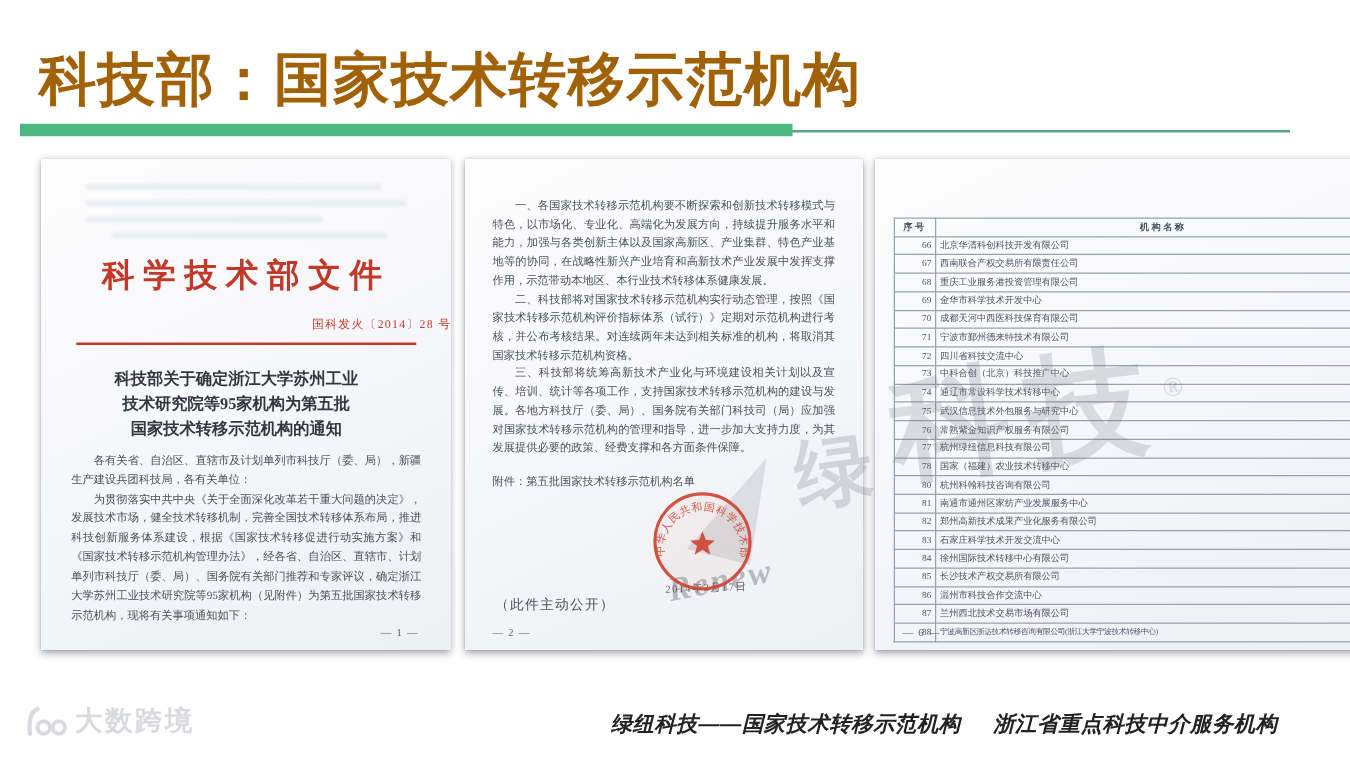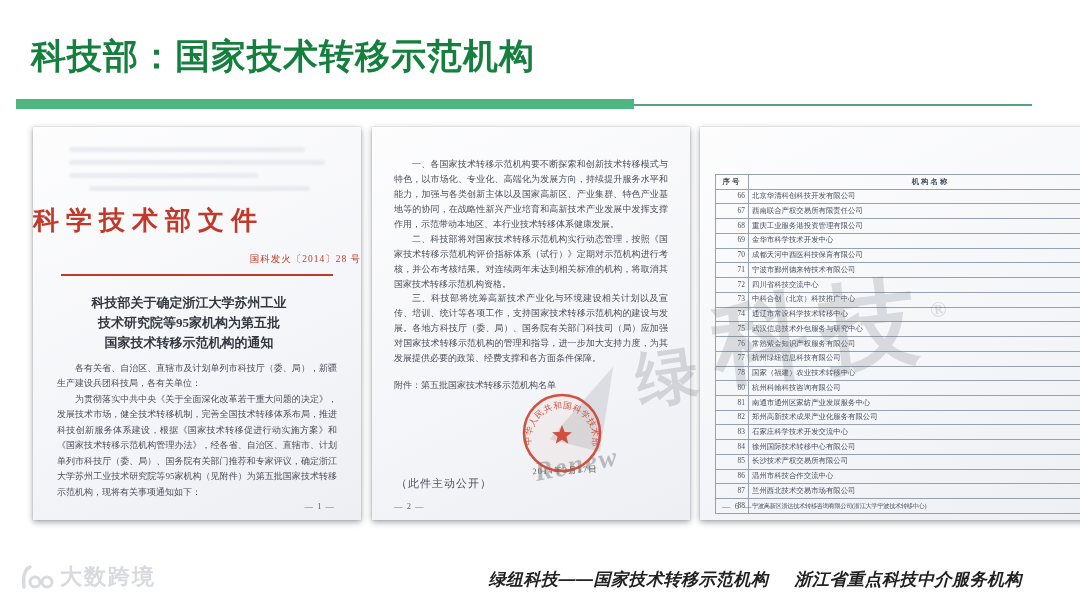--- a/index.html
+++ b/index.html
@@ -1,38 +1,38 @@
 <!DOCTYPE html>
 <html><head>
 <meta charset="utf-8">
 <style>
   html,body{margin:0;padding:0;background:#ffffff;}
   .slide{position:relative;width:1080px;height:608px;background:#ffffff;overflow:hidden;
          font-family:"Liberation Sans","DejaVu Sans",sans-serif;}
 
   
-  .slide-title{position:absolute;left:31px;top:33px;font-size:35px;font-weight:bold;
-               color:#15803d;letter-spacing:1px;text-align:right;}
+  .slide-title{position:absolute;left:31px;top:33px;font-size:46px;font-weight:bold;
+               color:#a16207;letter-spacing:1px;text-align:right;}
   .rule-thin{position:absolute;left:16px;top:104px;width:1016px;height:2px;background:#58a384;}
   .rule-thick{position:absolute;left:16px;top:99px;width:618px;height:10px;background:#4db681;}
 
   
   .page{position:absolute;top:127px;height:393px;
         background:linear-gradient(155deg,#fdfdfe 0%,#f5f6f9 55%,#edeff3 100%);
         box-shadow:0 2px 6px rgba(45,48,60,.45),0 0 1px rgba(0,0,0,.25);
         font-family:"Liberation Serif","DejaVu Serif",serif;color:#4a4f58;}
   .page1{left:33px;width:328px;}
   .page2{left:372px;width:318px;}
   .page3{left:700px;width:380px;padding-left:48px;}
 
   
   .bleed{position:absolute;left:36px;right:36px;top:20px;opacity:.55;filter:blur(1.3px);}
   .bleed div{height:5px;background:#dde0e7;margin-bottom:8px;border-radius:2px;}
   .bleed .b1{width:92%;} .bleed .b2{width:100%;} .bleed .b3{width:74%;} .bleed .b4{width:86%;margin-left:8%;}
-  .agency-title{position:absolute;left:0;right:0;top:76px;
+  .agency-title{position:absolute;left:0;right:0;top:76px;text-align:center;
                 font-size:26px;font-weight:bold;color:#c2392a;letter-spacing:7px;}
   .doc-number{position:absolute;left:0;right:0;top:126px;text-align:right;
               font-size:9.5px;color:#c2392a;letter-spacing:1px;padding-left:36px;}
   .red-rule{position:absolute;left:28px;right:28px;top:147px;height:2px;background:#c2392a;}
   .doc-heading{position:absolute;left:0;right:16px;top:166px;text-align:center;
                font-size:13px;font-weight:bold;color:#33373f;line-height:1.55;}
   .doc-body{position:absolute;left:24px;right:24px;top:234px;font-size:9px;line-height:1.72;
             text-align:justify;color:#4a4f58;}
   .doc-body p{margin:0;}
   .doc-body p.indent{text-indent:2em;}

